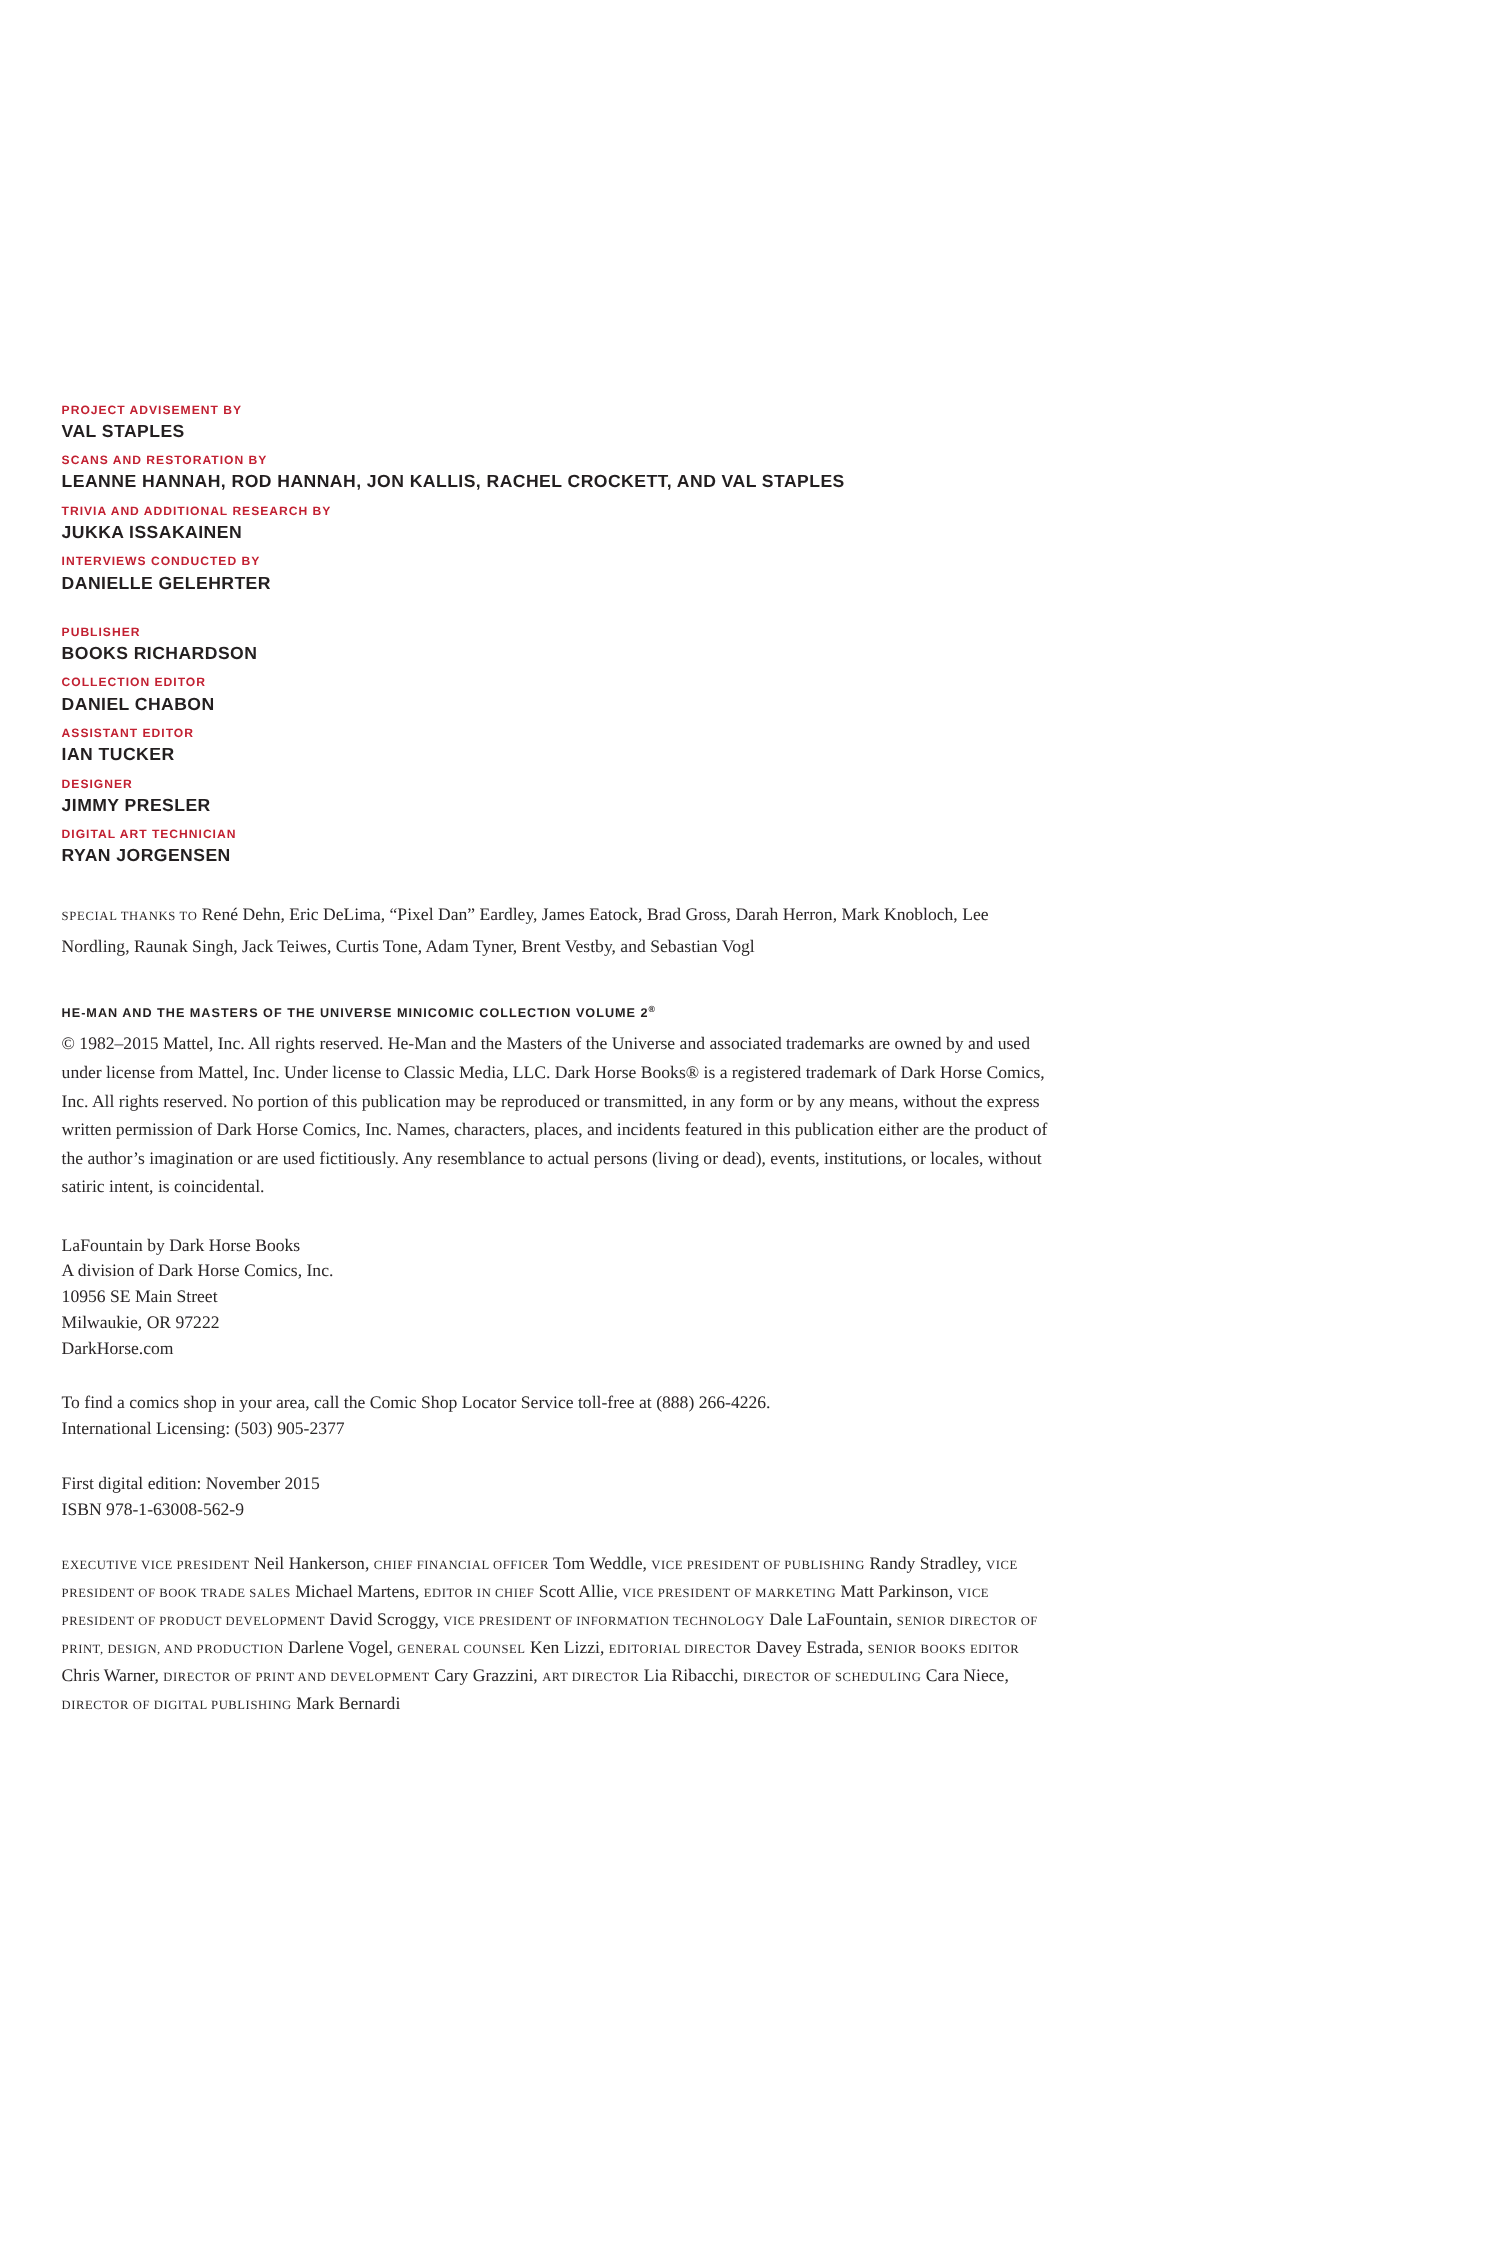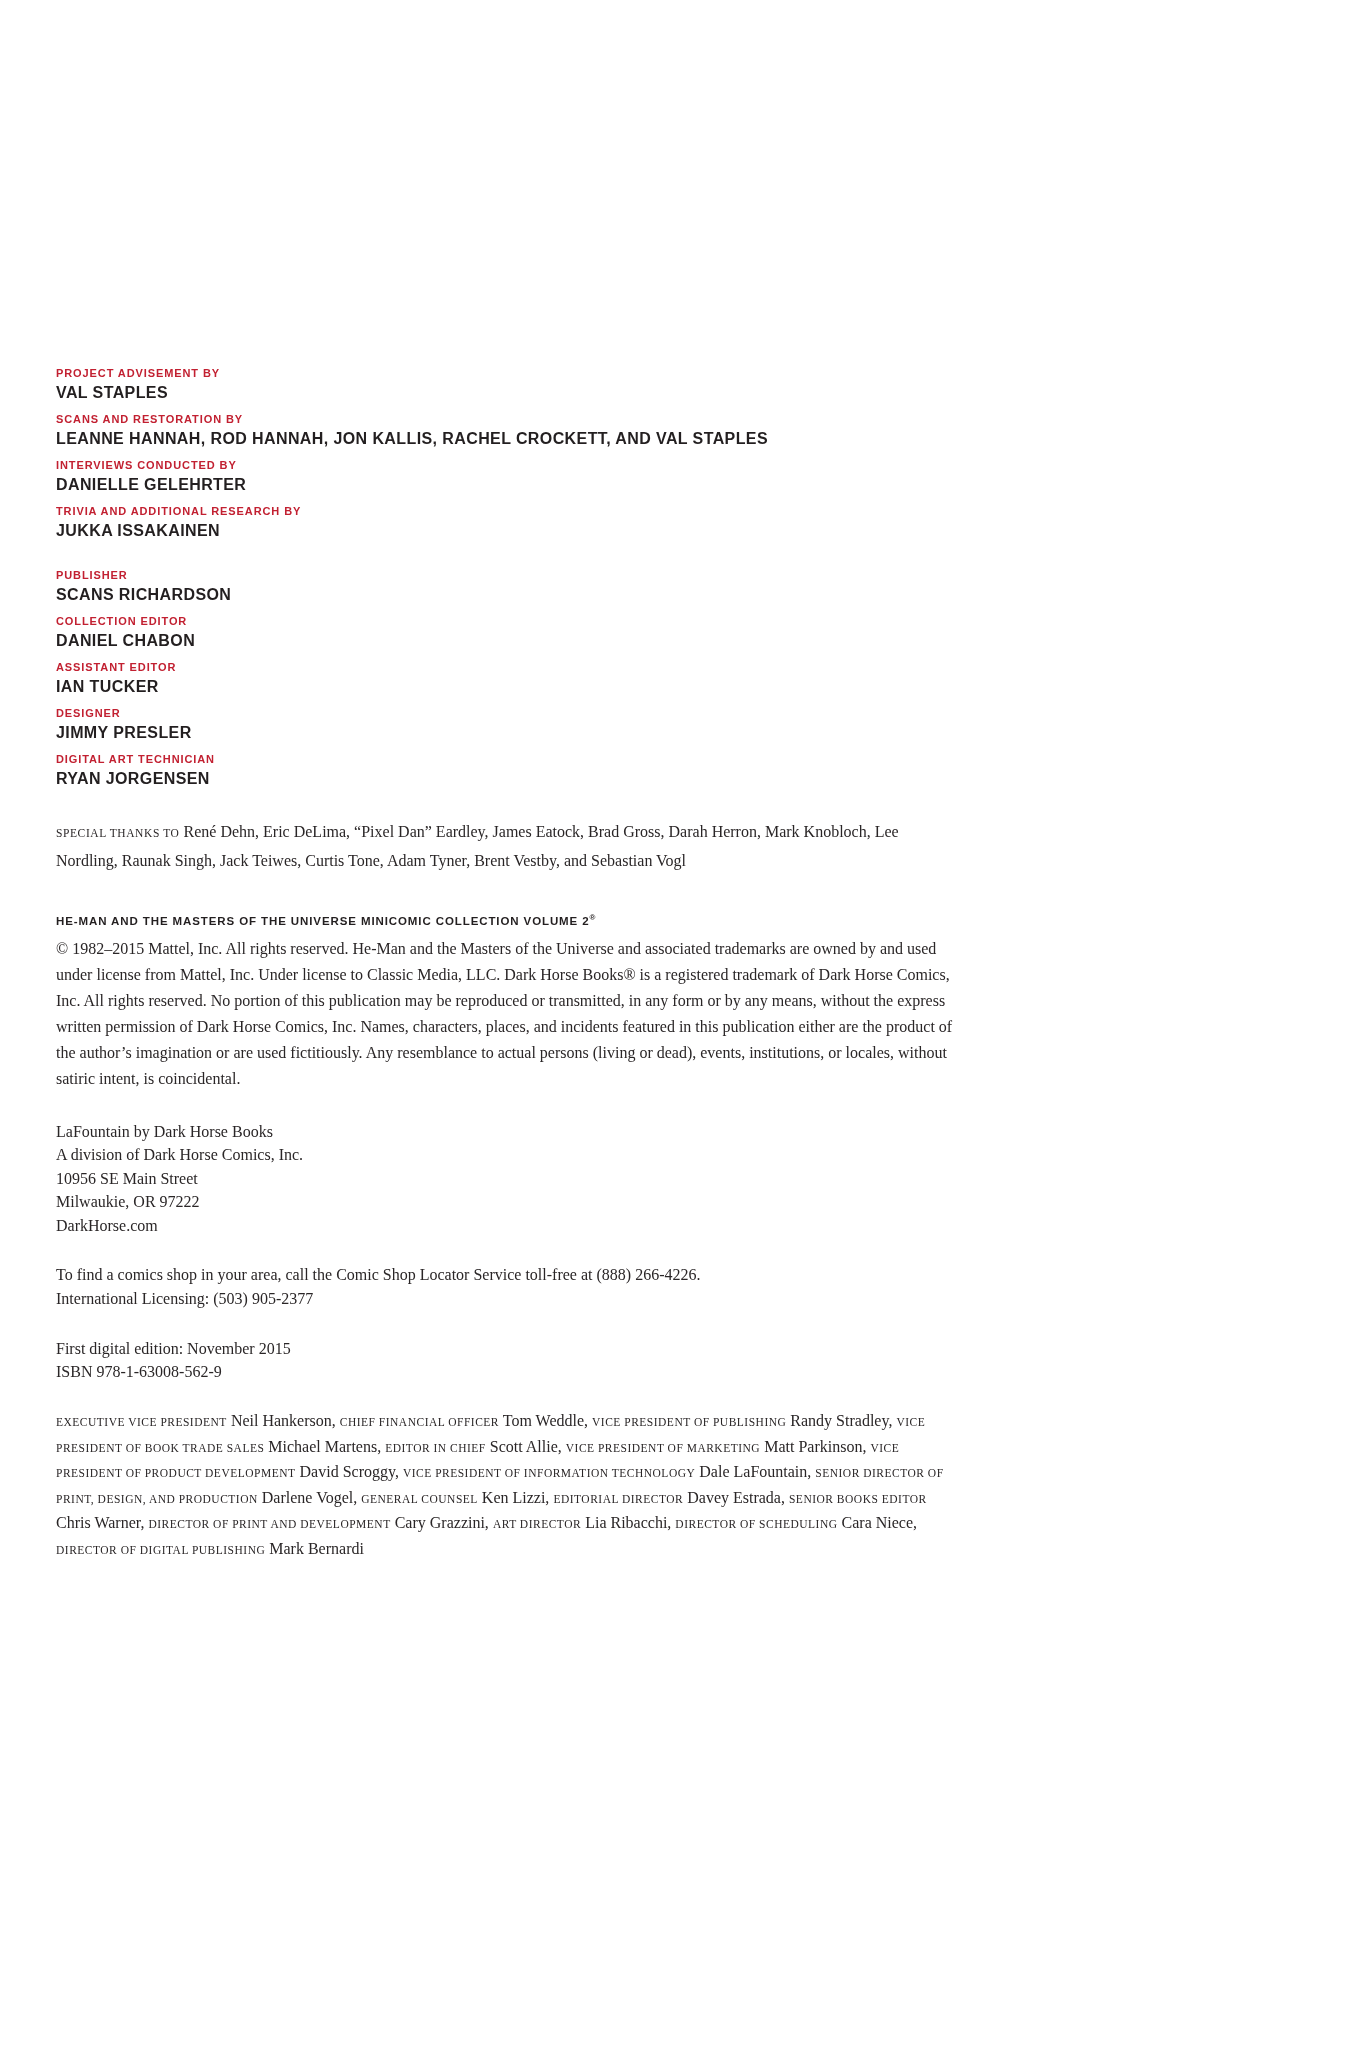--- a/index.html
+++ b/index.html
@@ -105,35 +105,35 @@
           <div class="credit-label">PROJECT ADVISEMENT BY</div>
           <div class="credit-names">VAL STAPLES</div>
         </div>
 
         <div class="credit-entry">
           <div class="credit-label">SCANS AND RESTORATION BY</div>
           <div class="credit-names">LEANNE HANNAH, ROD HANNAH, JON KALLIS, RACHEL CROCKETT, AND VAL STAPLES</div>
         </div>
 
         <div class="credit-entry">
-          <div class="credit-label">INTERVIEWS CONDUCTED BY</div>
-          <div class="credit-names">DANIELLE GELEHRTER</div>
+          <div class="credit-label">TRIVIA AND ADDITIONAL RESEARCH BY</div>
+          <div class="credit-names">JUKKA ISSAKAINEN</div>
         </div>
 
         <div class="credit-entry">
-          <div class="credit-label">TRIVIA AND ADDITIONAL RESEARCH BY</div>
-          <div class="credit-names">JUKKA ISSAKAINEN</div>
+          <div class="credit-label">INTERVIEWS CONDUCTED BY</div>
+          <div class="credit-names">DANIELLE GELEHRTER</div>
         </div>
       </div>
 
     <div class="credits-staff">
 
         <div class="credit-entry">
           <div class="credit-label">PUBLISHER</div>
-          <div class="credit-names">SCANS RICHARDSON</div>
+          <div class="credit-names">BOOKS RICHARDSON</div>
         </div>
 
         <div class="credit-entry">
           <div class="credit-label">COLLECTION EDITOR</div>
           <div class="credit-names">DANIEL CHABON</div>
         </div>
 
         <div class="credit-entry">
           <div class="credit-label">ASSISTANT EDITOR</div>
           <div class="credit-names">IAN TUCKER</div>

